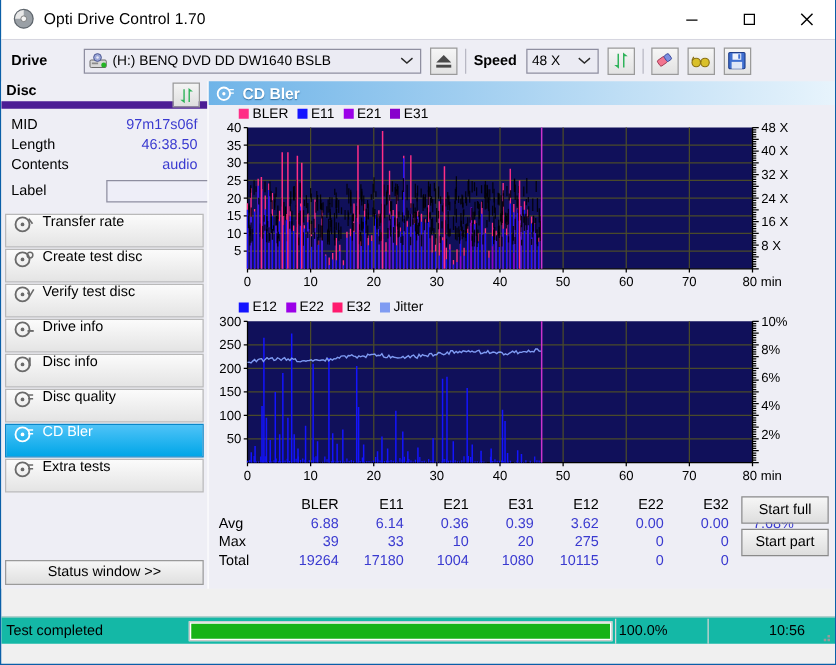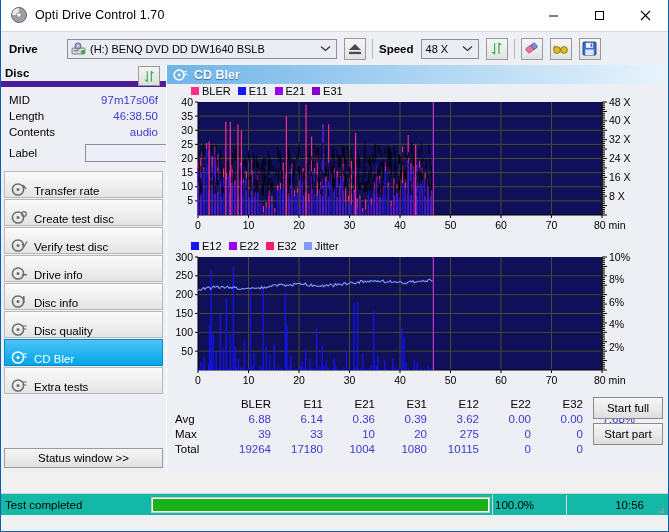--- a/index.html
+++ b/index.html
@@ -94,21 +94,21 @@
     background:linear-gradient(#f4f4f4,#dedede);
     border:1px solid #9a9a9a;
     display:flex; align-items:center; justify-content:center;
   }
   
   .navlist { margin-top:5px; padding:0 3px; }
   .navitem {
     height:27px; margin-bottom:1px;
     background:linear-gradient(#fbfbfb,#e4e4e4);
     border:1px solid #b9b9b9;
-    display:flex; align-items:flex-end;
+    display:flex; align-items:flex-start;
     padding-left:6px;
     font-size:11.5px; color:#000;
   }
   .navitem.sel {
     background:linear-gradient(#4fc3f7,#00a6e8);
     border-color:#0a86c8; color:#fff;
   }
   .navitem .ni { width:17px; height:15px; margin-right:6px; flex:0 0 auto; }
   
   .statuswin {

